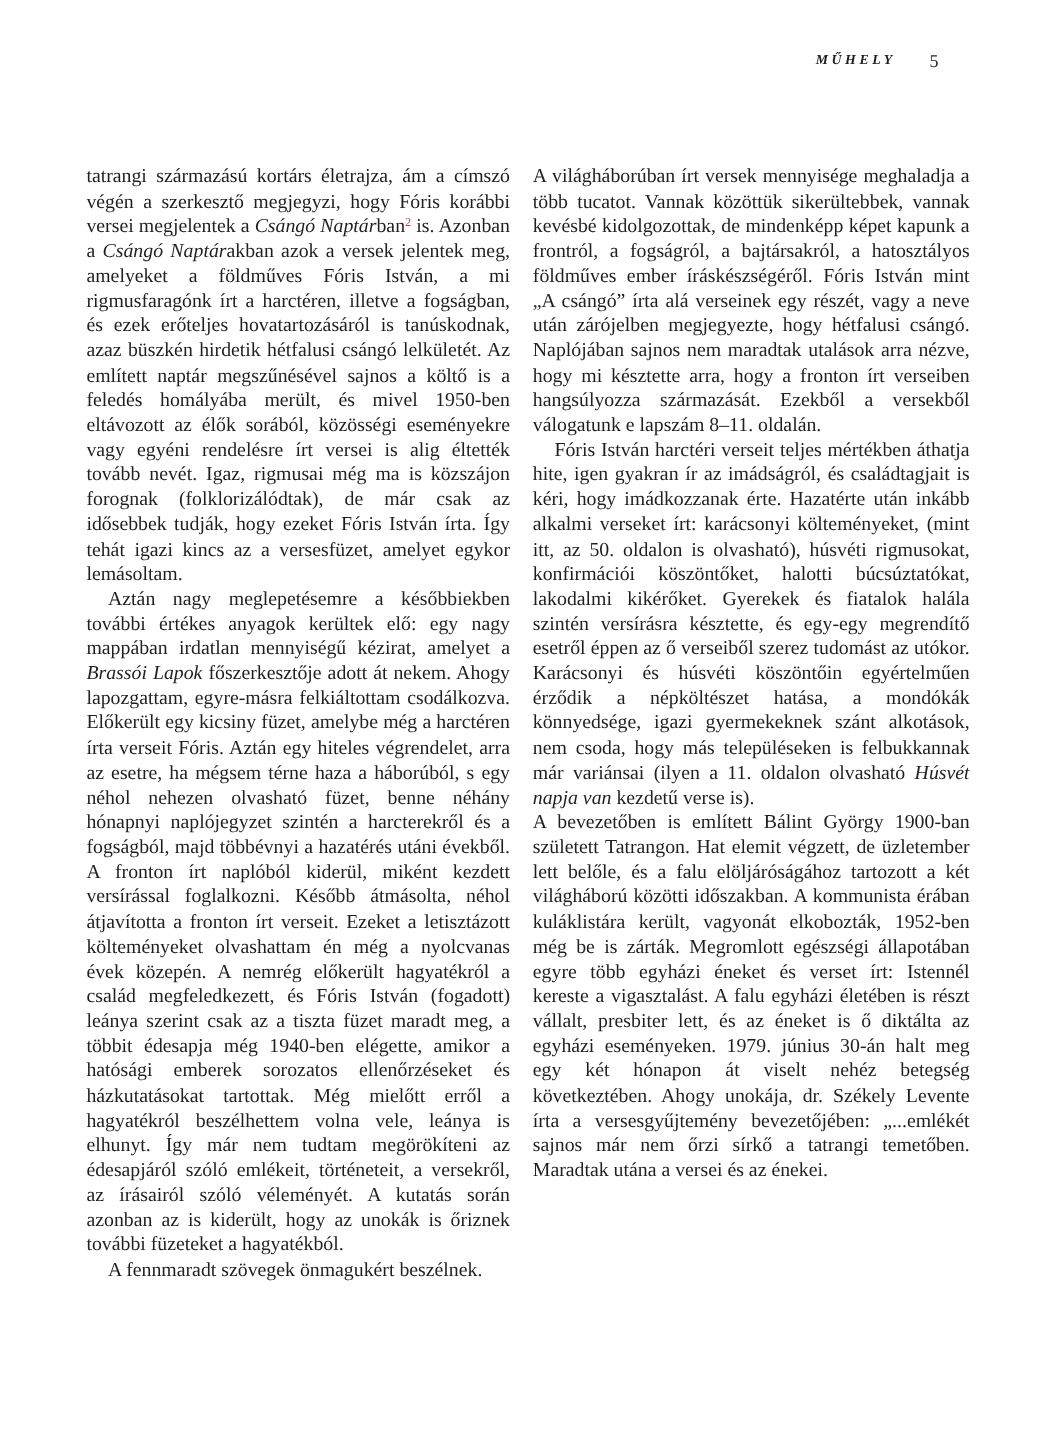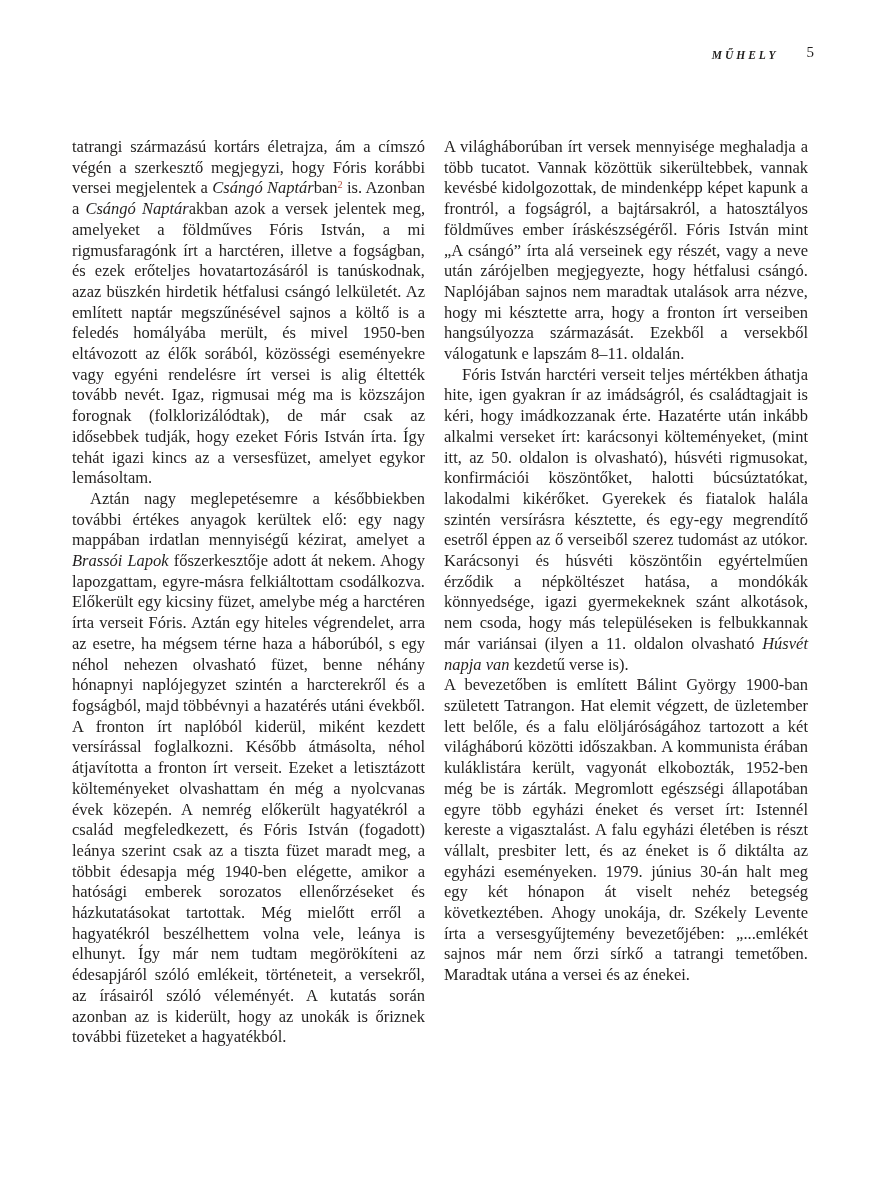--- a/index.html
+++ b/index.html
@@ -16,23 +16,23 @@
     position:relative;
     width:880px;height:1200px;
     margin:0 auto;
     background:var(--background);
     color:var(--text);
     overflow:hidden;
   }
   .page-header{
     display:flex;
     justify-content:flex-end;
-    align-items:flex-end;
+    align-items:flex-start;
     gap:28px;
-    margin:44px 66px 0 0;
+    margin:44px 98px 0 0;
     padding-left:40px;
   }
   .journal-name{
     font-style:italic;
     font-size:11.5px;
     letter-spacing:3px;
     font-weight:600;
   }
   .page-number{
     font-size:15px;
@@ -72,20 +72,21 @@
 
 <div class="page">
   <header class="page-header">
     <span class="journal-name">MŰHELY</span>
     <span class="page-number">5</span>
   </header>
   <main class="columns">
     <section class="col col-left">
         <p class="body"><span>tatrangi származású kortárs életrajza, ám a címszó végén a szerkesztő megjegyzi, hogy Fóris korábbi versei megjelentek a </span><span class="italic">Csángó Naptár</span><span>ban</span><span class="footnote-ref">2</span><span> is. Azonban a </span><span class="italic">Csángó Naptár</span><span>akban azok a versek jelentek meg, amelyeket a földműves Fóris István, a mi rigmusfaragónk írt a harctéren, illetve a fogságban, és ezek erőteljes hovatartozásáról is tanúskodnak, azaz büszkén hirdetik hétfalusi csángó lelkületét. Az említett naptár megszűnésével sajnos a költő is a feledés homályába merült, és mivel 1950-ben eltávozott az élők sorából, közösségi eseményekre vagy egyéni rendelésre írt versei is alig éltették tovább nevét. Igaz, rigmusai még ma is közszájon forognak (folklorizálódtak), de már csak az idősebbek tudják, hogy ezeket Fóris István írta. Így tehát igazi kincs az a versesfüzet, amelyet egykor lemásoltam.</span></p>
         <p class="body indent"><span>Aztán nagy meglepetésemre a későbbiekben további értékes anyagok kerültek elő: egy nagy mappában irdatlan mennyiségű kézirat, amelyet a </span><span class="italic">Brassói Lapok</span><span> főszerkesztője adott át nekem. Ahogy lapozgattam, egyre-másra felkiáltottam csodálkozva. Előkerült egy kicsiny füzet, amelybe még a harctéren írta verseit Fóris. Aztán egy hiteles végrendelet, arra az esetre, ha mégsem térne haza a háborúból, s egy néhol nehezen olvasható füzet, benne néhány hónapnyi naplójegyzet szintén a harcterekről és a fogságból, majd többévnyi a hazatérés utáni évekből. A fronton írt naplóból kiderül, miként kezdett versírással foglalkozni. Később átmásolta, néhol átjavította a fronton írt verseit. Ezeket a letisztázott költeményeket olvashattam én még a nyolcvanas évek közepén. A nemrég előkerült hagyatékról a család megfeledkezett, és Fóris István (fogadott) leánya szerint csak az a tiszta füzet maradt meg, a többit édesapja még 1940-ben elégette, amikor a hatósági emberek sorozatos ellenőrzéseket és házkutatásokat tartottak. Még mielőtt erről a hagyatékról beszélhettem volna vele, leánya is elhunyt. Így már nem tudtam megörökíteni az édesapjáról szóló emlékeit, történeteit, a versekről, az írásairól szóló véleményét. A kutatás során azonban az is kiderült, hogy az unokák is őriznek további füzeteket a hagyatékból.</span></p>
+        <p class="body indent"><span>A fennmaradt szövegek önmagukért beszélnek.</span></p>
       </section>
     <section class="col col-right">
         <p class="body"><span>A világháborúban írt versek mennyisége meghaladja a több tucatot. Vannak közöttük sikerültebbek, vannak kevésbé kidolgozottak, de mindenképp képet kapunk a frontról, a fogságról, a bajtársakról, a hatosztályos földműves ember íráskészségéről. Fóris István mint „A csángó” írta alá verseinek egy részét, vagy a neve után zárójelben megjegyezte, hogy hétfalusi csángó. Naplójában sajnos nem maradtak utalások arra nézve, hogy mi késztette arra, hogy a fronton írt verseiben hangsúlyozza származását. Ezekből a versekből válogatunk e lapszám 8–11. oldalán.</span></p>
         <p class="body indent"><span>Fóris István harctéri verseit teljes mértékben áthatja hite, igen gyakran ír az imádságról, és családtagjait is kéri, hogy imádkozzanak érte. Hazatérte után inkább alkalmi verseket írt: karácsonyi költeményeket, (mint itt, az 50. oldalon is olvasható), húsvéti rigmusokat, konfirmációi köszöntőket, halotti búcsúztatókat, lakodalmi kikérőket. Gyerekek és fiatalok halála szintén versírásra késztette, és egy-egy megrendítő esetről éppen az ő verseiből szerez tudomást az utókor. Karácsonyi és húsvéti köszöntőin egyértelműen érződik a népköltészet hatása, a mondókák könnyedsége, igazi gyermekeknek szánt alkotások, nem csoda, hogy más településeken is felbukkannak már variánsai (ilyen a 11. oldalon olvasható </span><span class="italic">Húsvét napja van</span><span> kezdetű verse is).</span></p>
         <p class="body"><span>A bevezetőben is említett Bálint György 1900-ban született Tatrangon. Hat elemit végzett, de üzletember lett belőle, és a falu elöljáróságához tartozott a két világháború közötti időszakban. A kommunista érában kuláklistára került, vagyonát elkobozták, 1952-ben még be is zárták. Megromlott egészségi állapotában egyre több egyházi éneket és verset írt: Istennél kereste a vigasztalást. A falu egyházi életében is részt vállalt, presbiter lett, és az éneket is ő diktálta az egyházi eseményeken. 1979. június 30-án halt meg egy két hónapon át viselt nehéz betegség következtében. Ahogy unokája, dr. Székely Levente írta a versesgyűjtemény bevezetőjében: „...emlékét sajnos már nem őrzi sírkő a tatrangi temetőben. Maradtak utána a versei és az énekei.</span></p>
       </section>
   </main>
 </div>
 
 </body></html>

